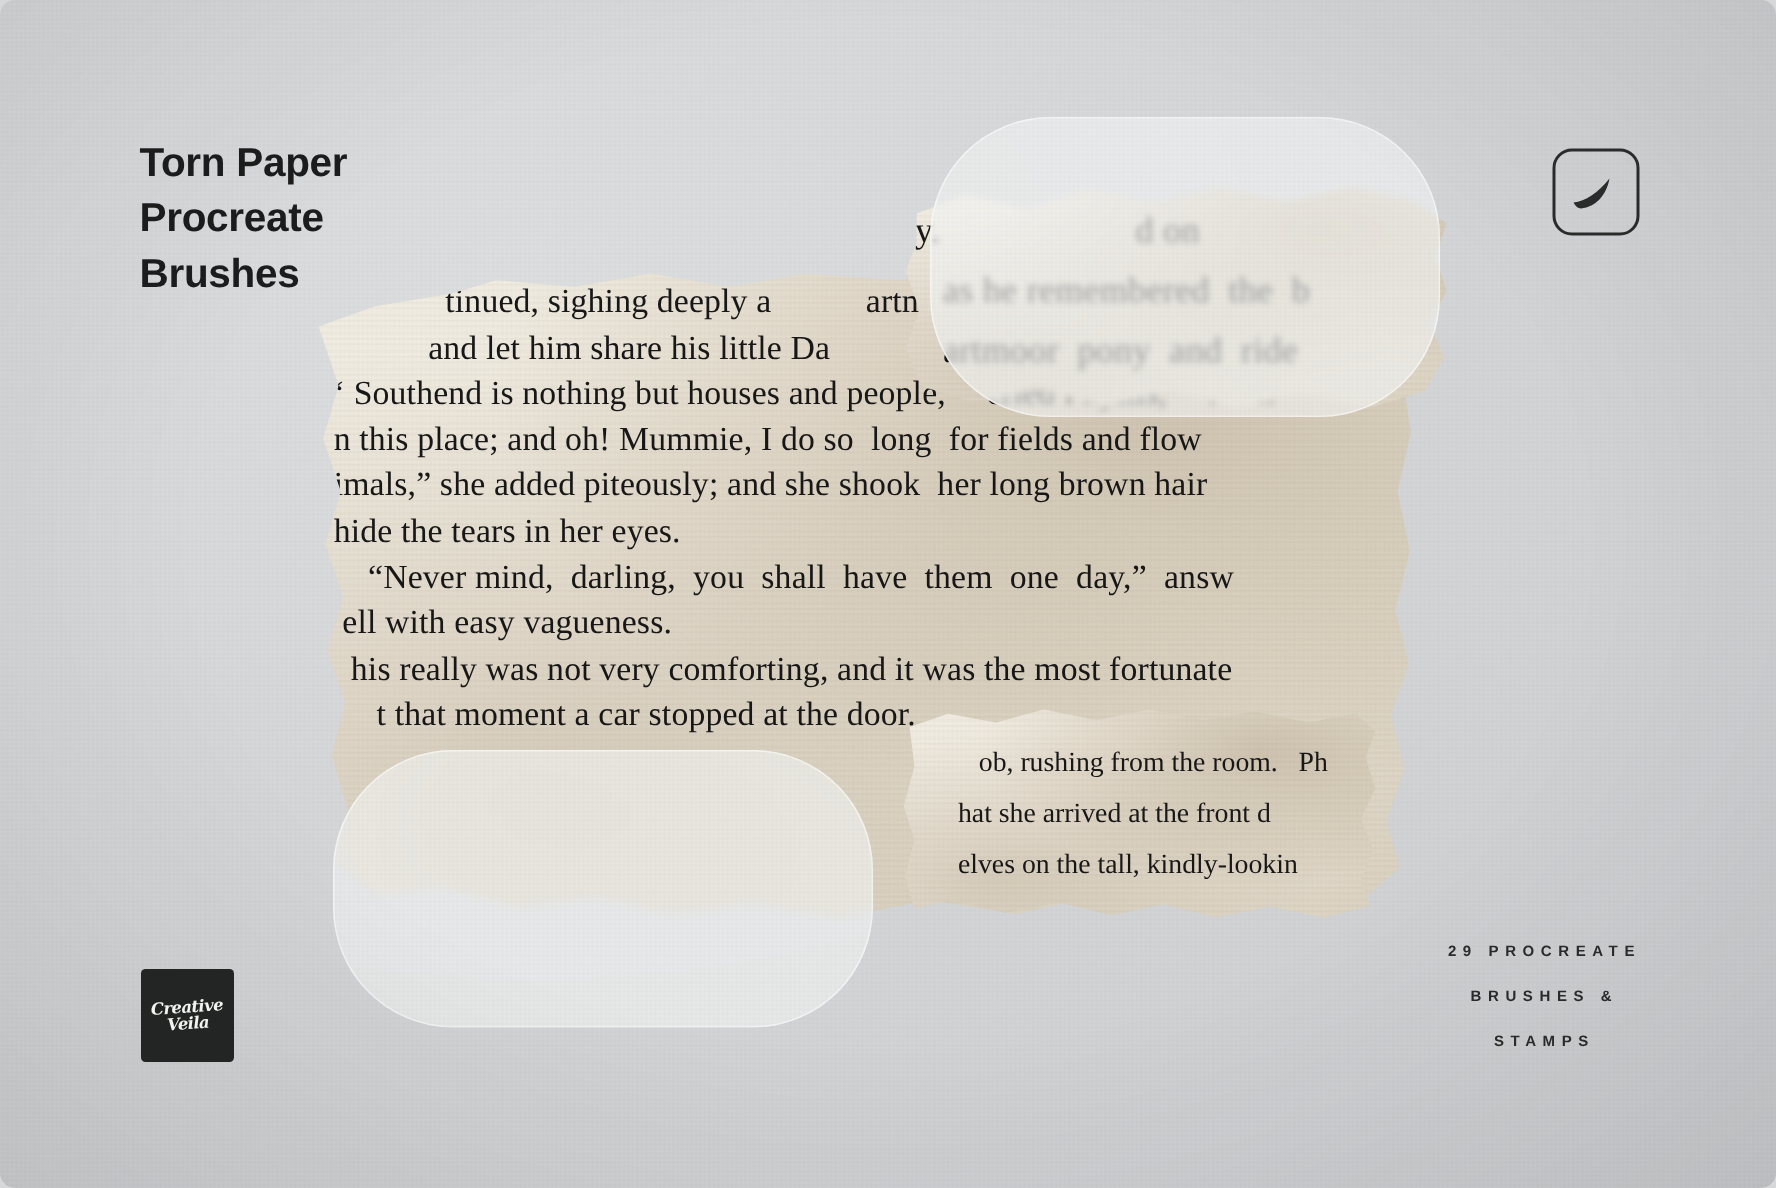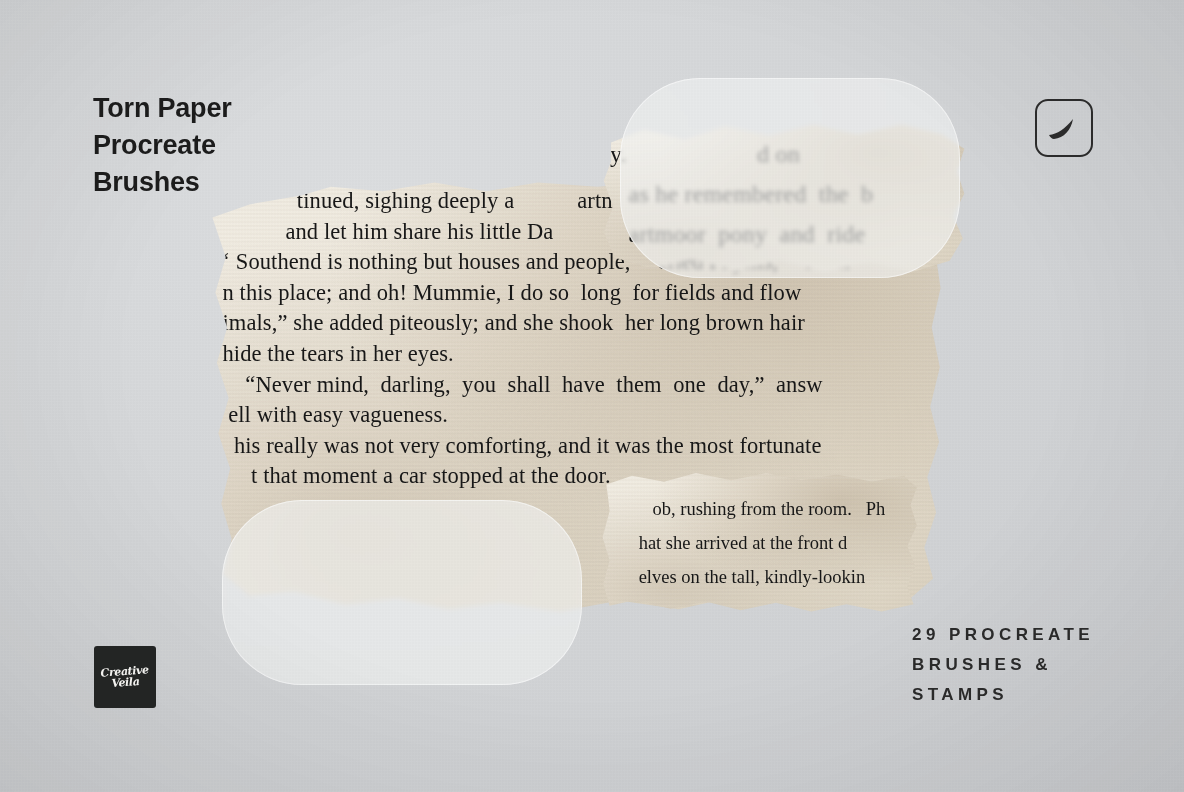--- a/index.html
+++ b/index.html
@@ -14,20 +14,21 @@
     background: #d6d8da;
   }
 
   .stage {
     position: relative;
     width: 1184px;
     height: 792px;
     background:
       radial-gradient(ellipse at 30% 25%, #dcdee0 0%, #d4d6d8 45%, #cbcdd0 100%);
     overflow: hidden;
+    border-radius: 10px;
   }
 
   
   .grain {
     position: absolute;
     inset: 0;
     pointer-events: none;
     opacity: .55;
     background-image:
       repeating-linear-gradient(0deg, rgba(255,255,255,.30) 0px, rgba(255,255,255,0) 1px, rgba(0,0,0,.02) 2px, rgba(0,0,0,0) 3px),
@@ -65,22 +66,22 @@
     border-radius: 13px;
     box-sizing: border-box;
   }
   .app-badge svg { display: block; }
 
   
   .caption {
     position: absolute;
     right: 90px;
     bottom: 82px;
-    text-align: left;
-    font-size: 17px;
+    text-align: center;
+    font-size: 10px;
     font-weight: bold;
     letter-spacing: 4.4px;
     line-height: 30px;
     color: #2a2a2a;
     white-space: pre-line;
   }
 
   
   .logo {
     position: absolute;

